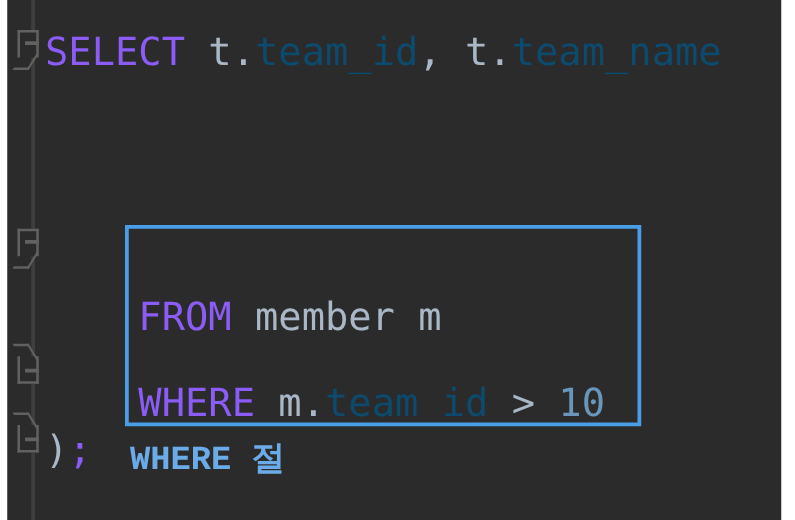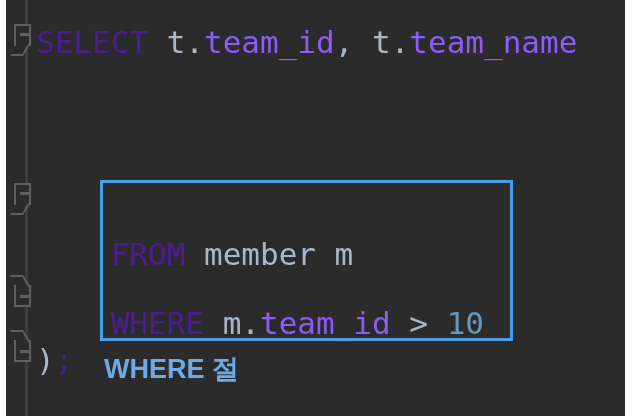--- a/index.html
+++ b/index.html
@@ -100,23 +100,23 @@
     position: absolute;
     left: 0;
     width: 589px;
     height: 53px;
     line-height: 53px;
     font-size: 31px;
     letter-spacing: 0px;
     white-space: pre;
     color: #a9b7c6;
   }
-  .kw      { color: #4c1d95; }
+  .kw      { color: #8b5cf6; }
   .alias   { color: #a9b7c6; }
-  .field   { color: #8b5cf6; }
+  .field   { color: #0c4a6e; }
   .num     { color: #6897bb; }
   .punct   { color: #a9b7c6; }
   .paren   { color: #a9b7c6; }
 
   
   #subquery-highlight {
     position: absolute;
     left: 100px;
     top: 180px;
     width: 413px;
@@ -127,21 +127,21 @@
     background: transparent;
   }
 
   
   #annotation {
     position: absolute;
     left: 104px;
     top: 347px;
     height: 44px;
     line-height: 44px;
-    font-family: Liberation Sans, sans-serif;
+    font-family: Liberation Mono, monospace;
     font-weight: bold;
     font-size: 27px;
     color: #6aabe8;
     white-space: pre;
   }
 </style>
 </head>
 <body>
 
 <div id="screenshot">

